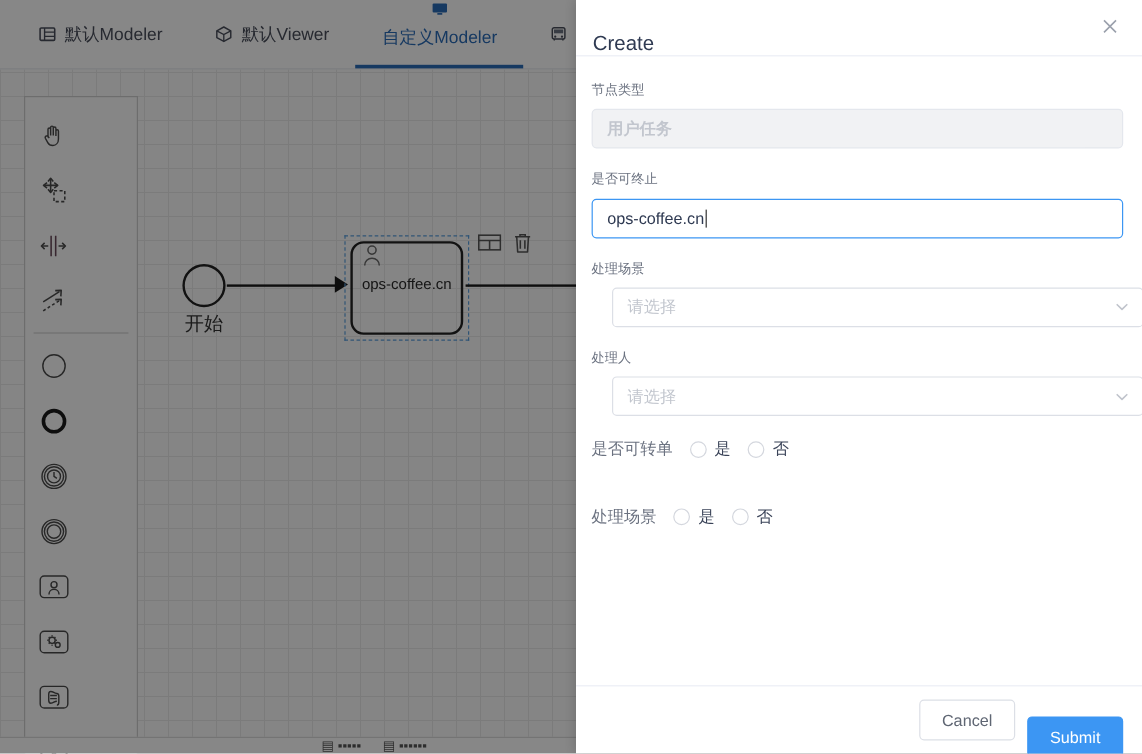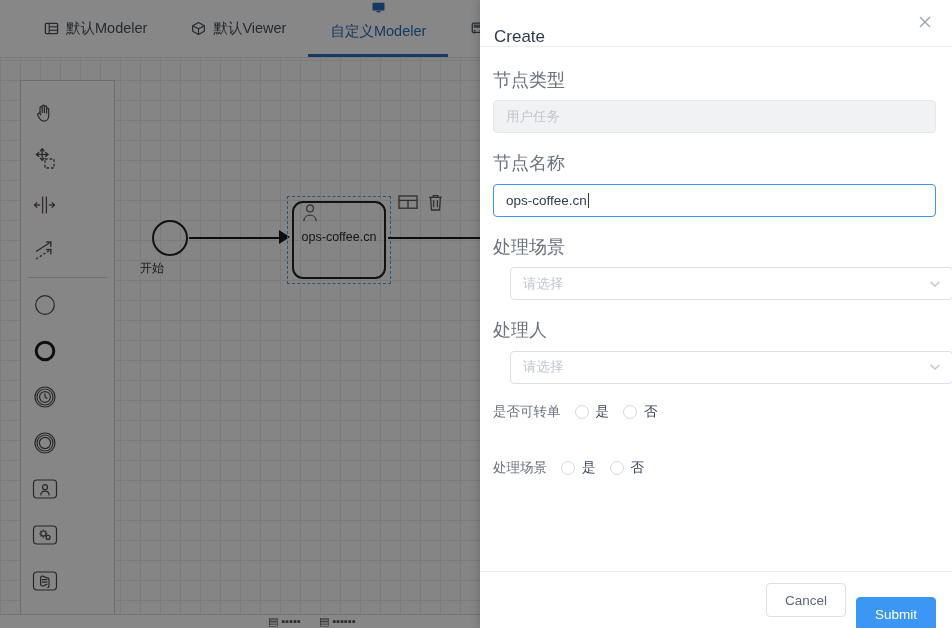--- a/index.html
+++ b/index.html
@@ -16,21 +16,21 @@
     position: absolute; inset: 0;
     background: #ffffff;
   }
 
   
   #tabbar {
     position: absolute; top: 0; left: 0; right: 0; height: 58px;
     background: #ffffff;
     border-bottom: 1px solid #e4e7ed;
     display: flex; align-items: center;
-    padding-left: 22px;
+    padding-left: 10px;
   }
   .tab {
     display: flex; align-items: center; gap: 7px;
     height: 57px; padding: 0 22px;
     font-size: 14.5px; color: #4a4f5c;
     white-space: nowrap;
     position: relative;
     cursor: pointer;
   }
   .tab.active { color: #2b6cb8; flex-direction: column; }
@@ -72,21 +72,21 @@
   }
 
   
   .start-ev {
     position: absolute; left: 152px; top: 162px;
     width: 36px; height: 36px; border-radius: 50%;
     border: 2px solid #222; background: transparent;
   }
   .start-lbl {
     position: absolute; left: 140px; top: 202px; width: 60px;
-    font-size: 12px; color: #333;
+    text-align: center; font-size: 16px; color: #333;
   }
   .flow-line-1 {
     position: absolute; left: 189px; top: 179px; width: 92px; height: 2px;
     background: #1b1b1b;
   }
   .flow-arrow-1 {
     position: absolute; left: 279px; top: 172px;
     width: 0; height: 0;
     border-top: 7px solid transparent; border-bottom: 7px solid transparent;
     border-left: 11px solid #1b1b1b;
@@ -157,34 +157,34 @@
   #drawer-close svg { display: block; }
 
   #drawer-body {
     flex: 1 1 auto;
     padding: 22px 16px 10px 13px;
     overflow-y: auto;
   }
   .field { margin-bottom: 19px; }
   .f-label {
     display: block;
-    font-size: 18px; color: #6b7280;
+    font-size: 11px; color: #6b7280;
     margin-bottom: 8px; line-height: 1.3;
   }
   .f-input {
     width: 443px; height: 33px;
     border: 1px solid #dcdfe6; border-radius: 4px;
     background: #ffffff;
     padding: 0 12px;
     font-size: 13.5px; color: #2f3a52;
     font-family: "Liberation Sans", sans-serif;
     display: flex; align-items: center;
   }
   .f-input.disabled {
-    background: #f1f2f4; border-color: #e4e7ed; color: #b9bdc6;
+    background: #f1f2f4; border-color: #e4e7ed; color: #b9bdc6; font-weight: bold;
   }
   .f-input.focus {
     border: 1px solid #3c96f3;
     box-shadow: 0 0 0 1px rgba(60,150,243,0.0);
   }
   .f-input .val { color: #2f3a52; }
   .f-input .ph { color: #c2c6ce; }
   .caret {
     display: inline-block; width: 1px; height: 15px;
     background: #333; margin-left: 1px;
@@ -467,21 +467,21 @@
   <div id="drawer-body">
 
     <div class="field">
       <label class="f-label">节点类型</label>
       <div class="f-input disabled">
         <span class="ph">用户任务</span>
       </div>
     </div>
 
     <div class="field">
-      <label class="f-label">节点名称</label>
+      <label class="f-label">是否可终止</label>
       <div class="f-input focus">
         <span class="val">ops-coffee.cn</span>
           <span class="caret"></span>
       </div>
     </div>
 
     <div class="field">
       <label class="f-label">处理场景</label>
       <div class="f-select">
         <span class="ph">请选择</span>

